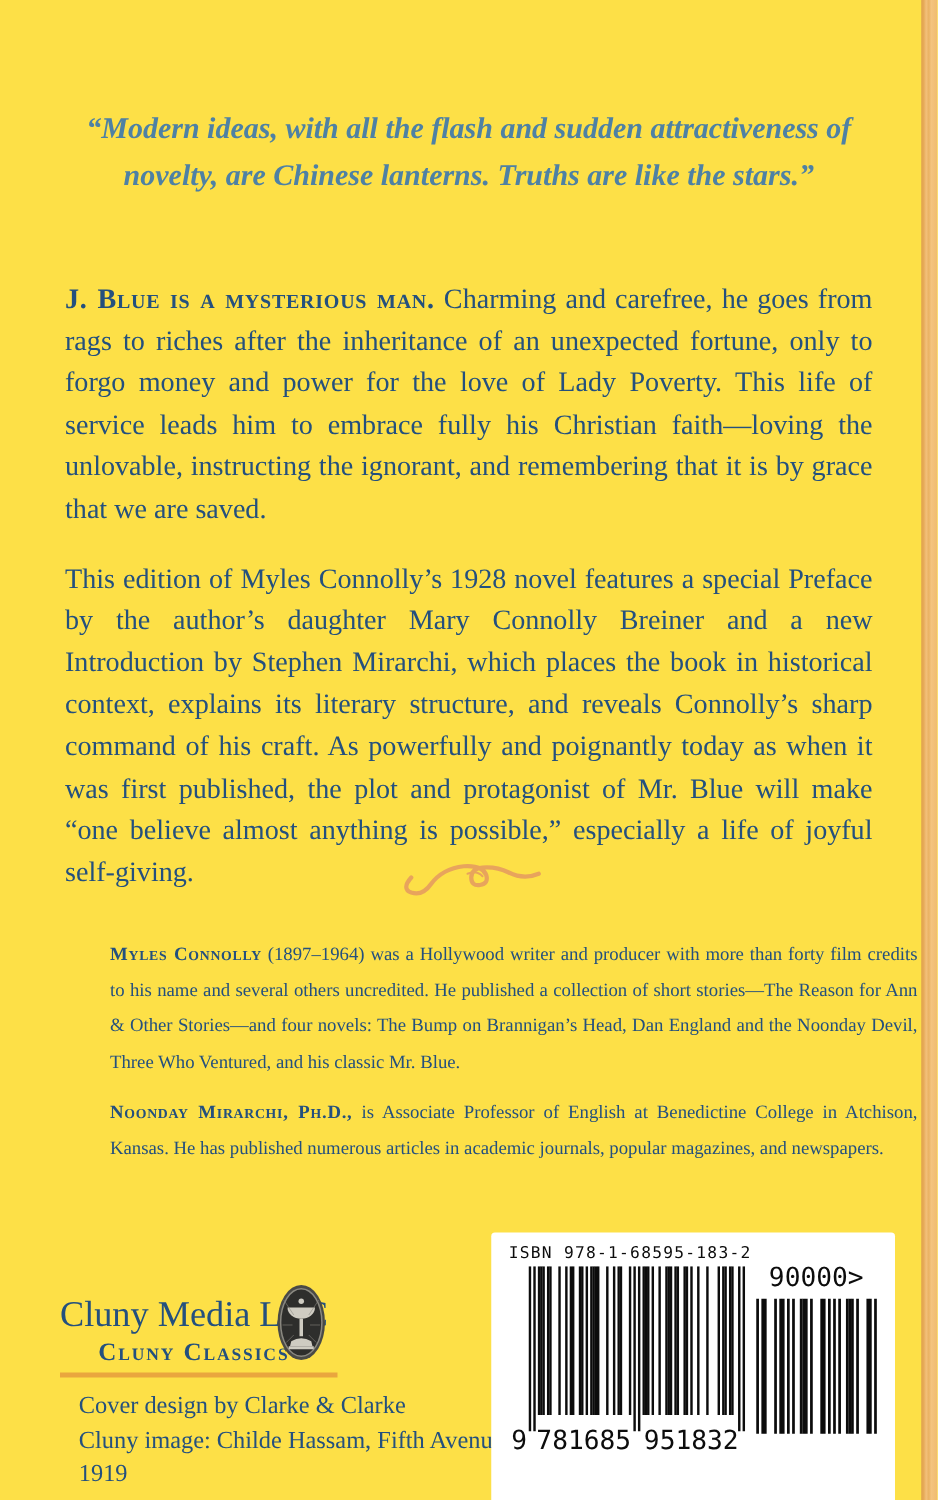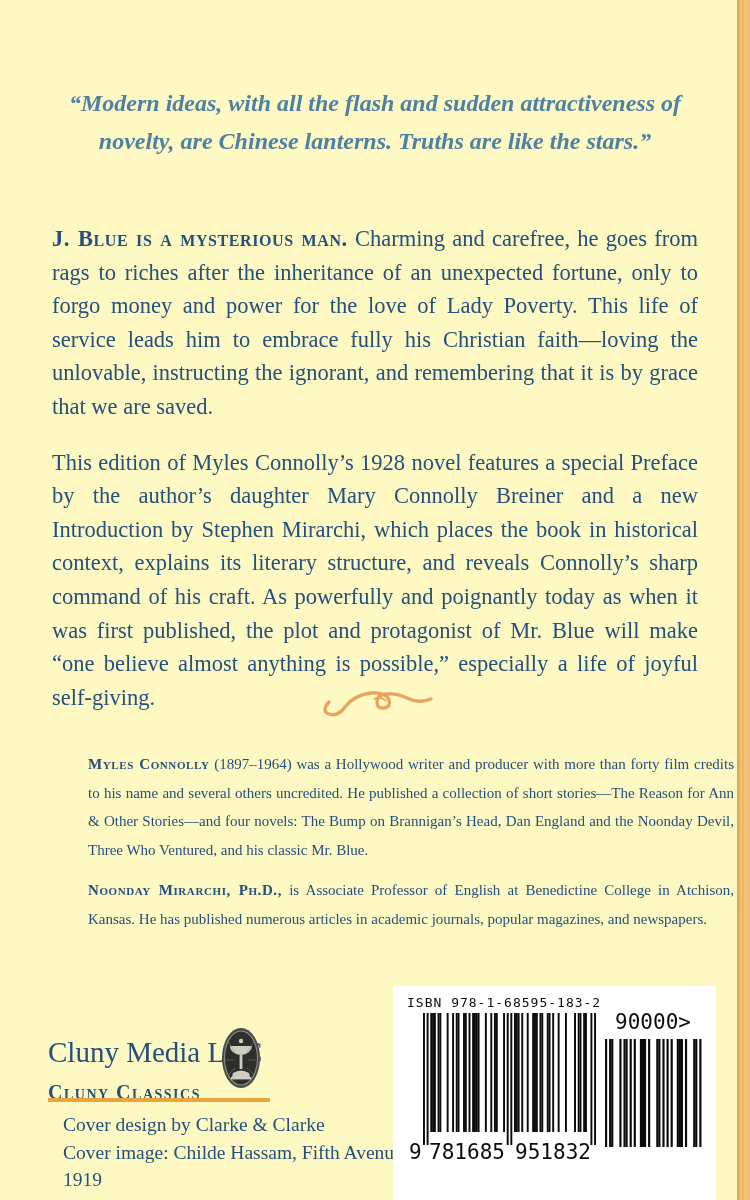--- a/index.html
+++ b/index.html
@@ -1,19 +1,19 @@
 <!DOCTYPE html>
 <html><head>
 <meta charset="utf-8">
 <style>
   html,body{margin:0;padding:0;}
   body{font-family:"Liberation Serif","DejaVu Serif",serif;}
   .page{
     position:relative;width:750px;height:1200px;overflow:hidden;
-    background:#fef9c3;
+    background:#fde047;
   }
   .spine-strip{
     position:absolute;top:0;right:0;width:13px;height:1200px;
     background:linear-gradient(90deg,#dfa14e 0px,#e7ab58 2px,#f3c07a 4px,#eab263 6px,#f4c47f 8px,#f0bb6f 13px);
   }
   .pull-quote{
     position:absolute;left:55px;top:84px;width:640px;
     text-align:center;font-style:italic;font-weight:600;
     font-size:24px;line-height:38px;color:#4E81A4;
   }
@@ -30,21 +30,21 @@
   }
   .bios{
     position:absolute;left:52px;top:750px;width:646px;
     color:#24507E;font-size:15px;line-height:28.7px;text-align:justify;margin-left:36px;
   }
   .bios .para{margin:0 0 11px 0;}
   .publisher{
     position:absolute;left:48px;top:1036px;color:#24507E;
   }
   .publisher-name{font-size:29px;line-height:32px;}
-  .imprint-name{font-variant:small-caps;font-weight:600;letter-spacing:1.5px;font-size:20px;line-height:24px;margin-top:12px;}
+  .imprint-name{font-variant:small-caps;font-weight:600;letter-spacing:1.5px;font-size:20px;line-height:24px;margin-top:2px;text-align:center;}
   .logo{position:absolute;left:221px;top:1026px;width:40px;height:64px;}
   .divider-rule{
     position:absolute;left:48px;top:1098px;width:222px;height:4px;background:#E9A63E;
   }
   .credits{
     position:absolute;left:63px;top:1111px;width:360px;
     color:#24507E;font-size:19.5px;line-height:27.5px;
   }
   .barcode-box{
     position:absolute;left:393px;top:986px;width:323px;height:235px;
@@ -107,21 +107,21 @@
     </g>
     <g stroke="#8a8880" stroke-width="0.7" opacity="0.65">
       <path d="M6 14 L14 26 M34 14 L26 26 M5 34 L13 34 M35 34 L27 34 M8 48 L14 42 M32 48 L26 42" fill="none"></path>
     </g>
   </svg>
 
   <div class="divider-rule"></div>
 
   <div class="credits">
     <div><span class="seg-normal">Cover design by Clarke &amp; Clarke</span></div>
-    <div><span class="seg-normal">Cover image: Childe Hassam, </span><span class="seg-italic">Fifth Avenue</span><span class="seg-normal">, 1919</span></div>
+    <div><span class="seg-normal">Cluny image: Childe Hassam, </span><span class="seg-italic">Fifth Avenue</span><span class="seg-normal">, 1919</span></div>
   </div>
 
   <div class="barcode-box">
     <div class="isbn-label">ISBN 978-1-68595-183-2</div>
     <svg class="ean13-svg" width="196" height="152" viewBox="0 0 196 152">
       <g id="ean13-bars">
           <rect x="16.00" y="0" width="1.94" height="132" fill="#0c0c0c"></rect>
           <rect x="19.64" y="0" width="1.94" height="132" fill="#0c0c0c"></rect>
           <rect x="23.28" y="0" width="1.94" height="119" fill="#0c0c0c"></rect>
           <rect x="25.10" y="0" width="1.94" height="119" fill="#0c0c0c"></rect>

